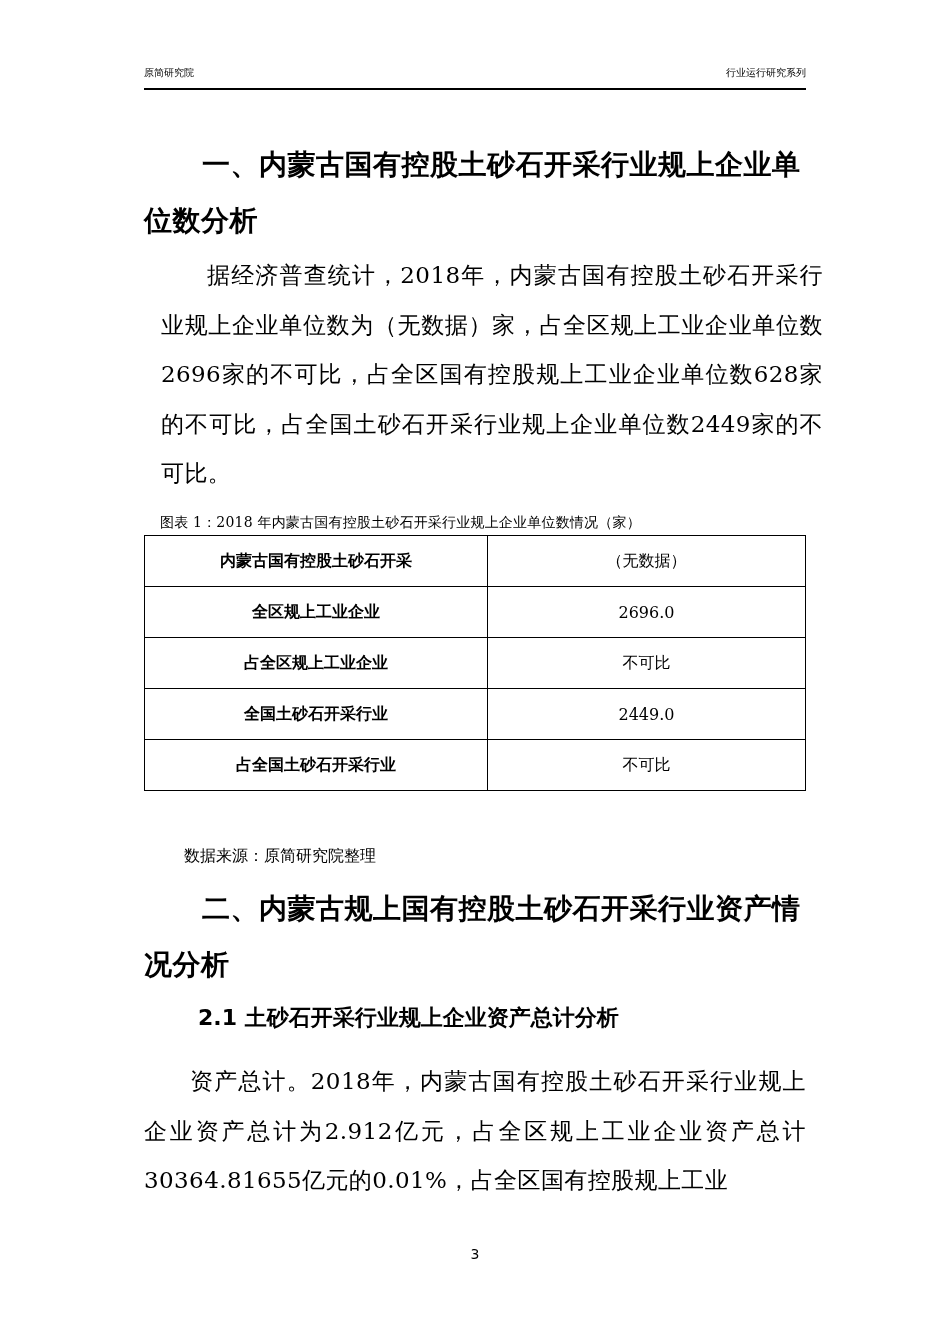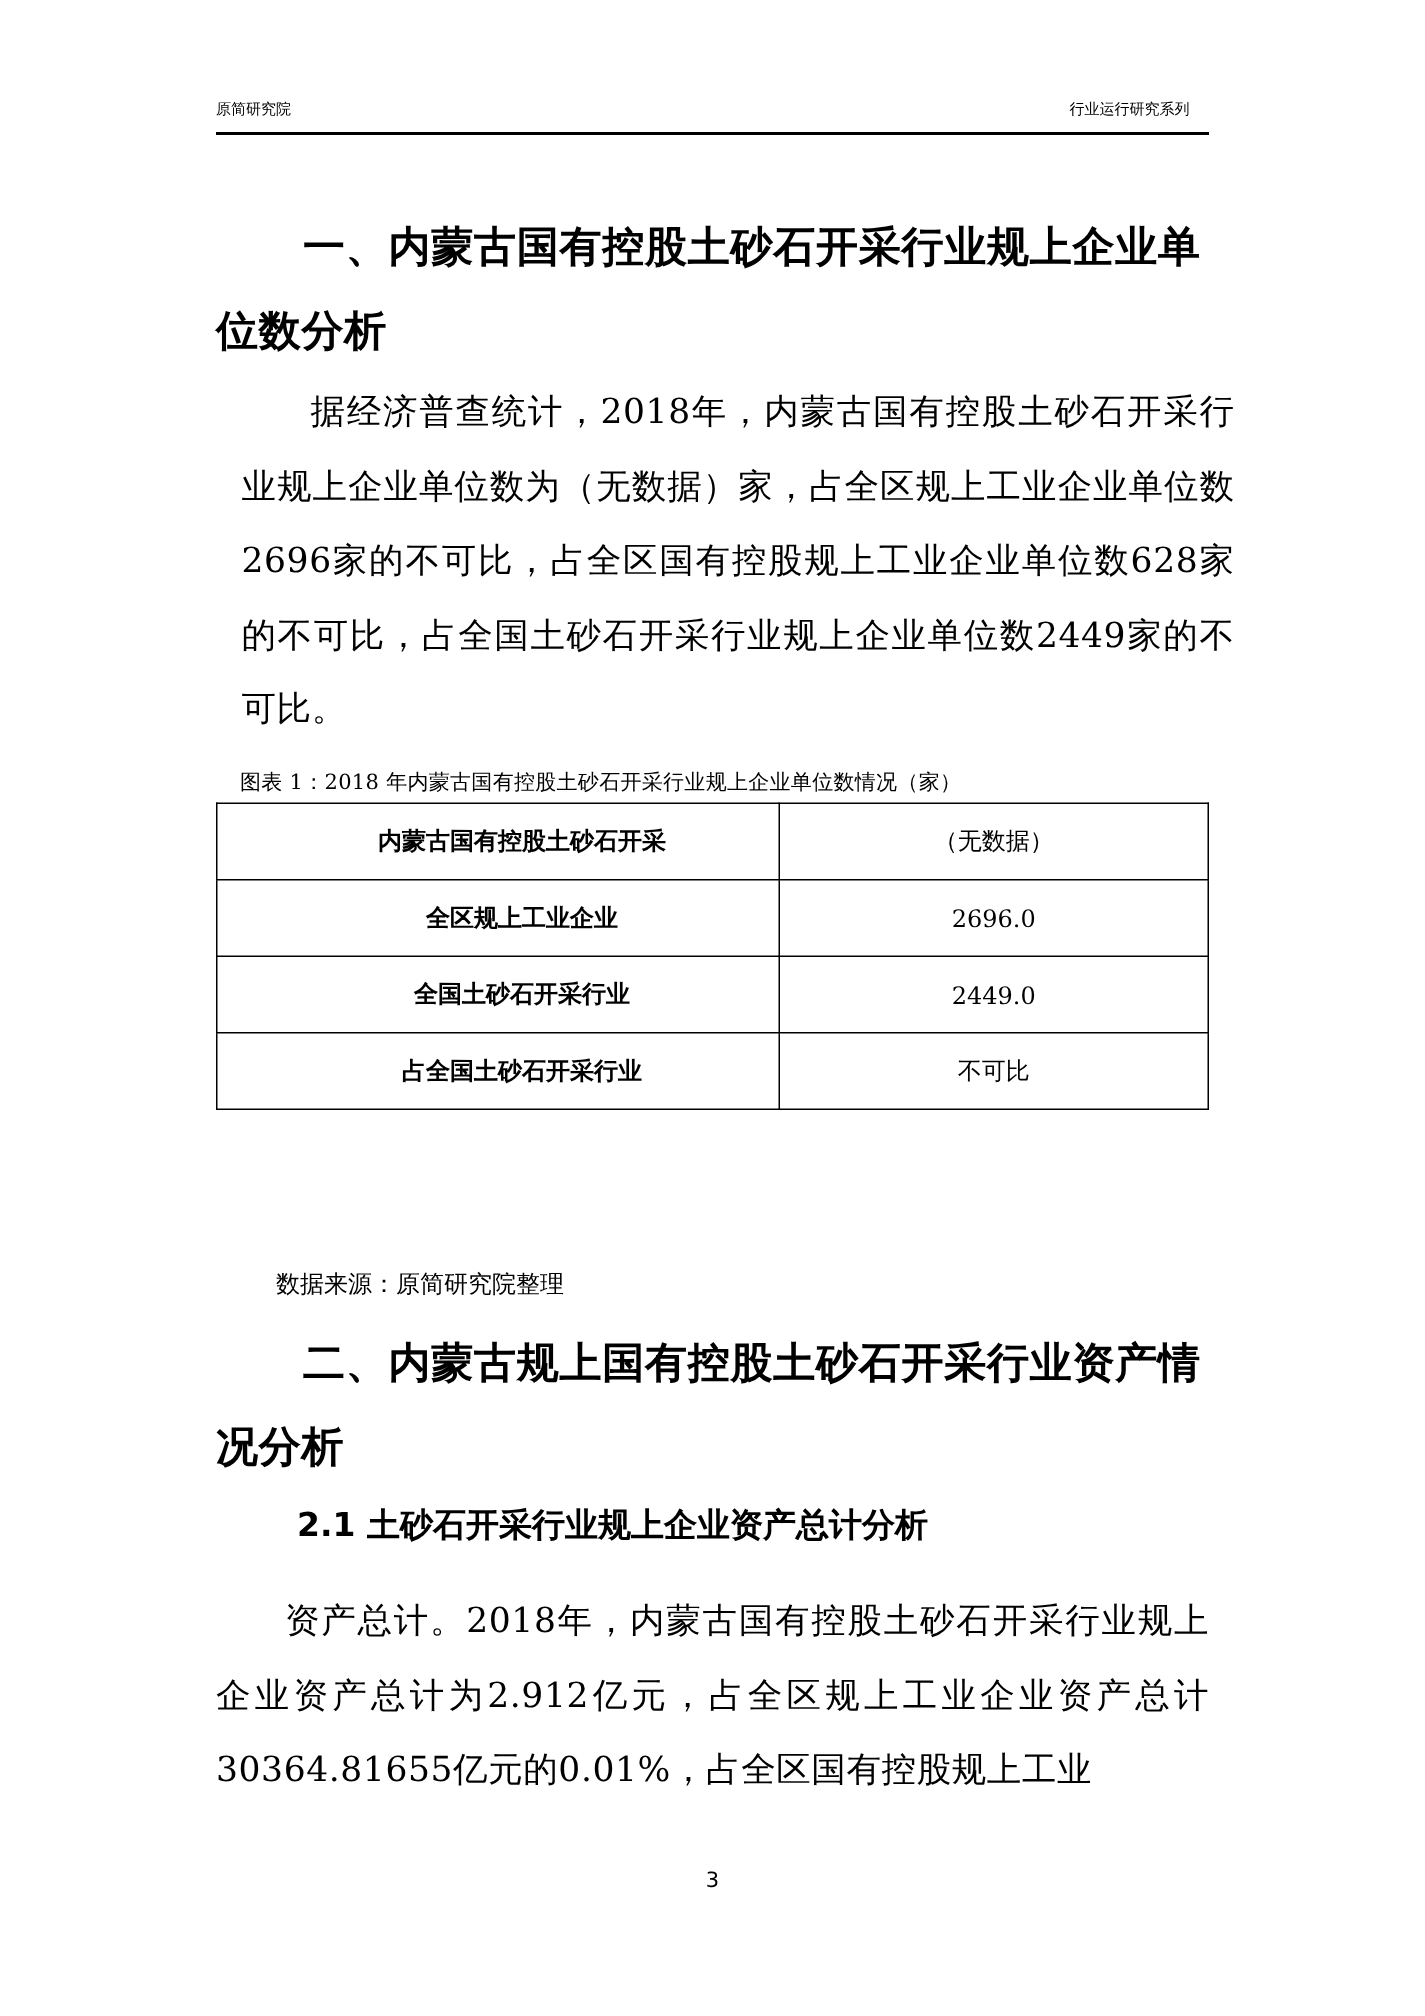--- a/index.html
+++ b/index.html
@@ -1,28 +1,28 @@
 <!DOCTYPE html>
 <html><head>
 <meta charset="utf-8">
 <style>
   html, body { margin: 0; padding: 0; background: #ffffff; }
   body { width: 950px; height: 1344px; position: relative; overflow: hidden; color: #000; font-family: "DejaVu Serif", "Liberation Serif", serif; }
   .header { position: absolute; left: 144px; top: 66px; width: 662px; height: 22px; font-family: Liberation Serif, serif; font-size: 10px; }
   .header .left { position: absolute; left: 0; top: 0; }
-  .header .right { position: absolute; right: 13px; top: 0; }
+  .header .right { position: absolute; right: 0; top: 0; }
   .header-rule { position: absolute; left: 144px; top: 88px; width: 662px; height: 2px; background: #000; }
   .h1 { position: absolute; left: 144px; width: 662px; font-family: "DejaVu Sans", "Liberation Sans", sans-serif; font-weight: bold; font-size: 28px; line-height: 56px; text-indent: 58px; letter-spacing: 0.5px; }
   .h2 { position: absolute; left: 198px; font-family: "DejaVu Sans", "Liberation Sans", sans-serif; font-weight: bold; font-size: 22px; line-height: 30px; text-align: right; }
   .para { position: absolute; left: 144px; width: 662px; font-size: 23px; line-height: 49.5px; text-indent: 46px; text-align: justify; letter-spacing: 0.4px; }
   .caption { position: absolute; left: 160px; top: 511px; font-size: 14px; line-height: 22px; letter-spacing: 0.2px; }
   table.data { position: absolute; left: 144px; top: 535px; width: 662px; border-collapse: collapse; }
   table.data td, table.data th { border: 1px solid #000; height: 50px; text-align: center; vertical-align: middle; padding: 0; }
   table.data th { font-family: "DejaVu Sans", "Liberation Sans", sans-serif; font-weight: bold; font-size: 16px; }
-  table.data td.label { font-family: "DejaVu Sans", "Liberation Sans", sans-serif; font-weight: bold; font-size: 16px; width: 342px; padding-left: 32px; }
+  table.data td.label { font-family: "DejaVu Sans", "Liberation Sans", sans-serif; font-weight: bold; font-size: 16px; width: 342px; }
   table.data td.value { font-size: 16px; }
   .source { position: absolute; left: 184px; top: 846px; font-size: 16px; }
   .page-num { position: absolute; left: 0; width: 950px; top: 1246px; text-align: center; font-family: "DejaVu Sans", "Liberation Sans", sans-serif; font-size: 14px; }
 </style>
 </head>
 <body>
 
 <div class="header">
   <span class="left">原简研究院</span>
   <span class="right">行业运行研究系列</span>
@@ -39,20 +39,24 @@
   <tbody>
   <tr>
     <td class="label">内蒙古国有控股土砂石开采</td>
     <td class="value">（无数据）</td>
   </tr>
   <tr>
     <td class="label">全区规上工业企业</td>
     <td class="value">2696.0</td>
   </tr>
   <tr>
+    <td class="label">占全区规上工业企业</td>
+    <td class="value">不可比</td>
+  </tr>
+  <tr>
     <td class="label">全国土砂石开采行业</td>
     <td class="value">2449.0</td>
   </tr>
   <tr>
     <td class="label">占全国土砂石开采行业</td>
     <td class="value">不可比</td>
   </tr>
 </tbody>
   </table>
 

